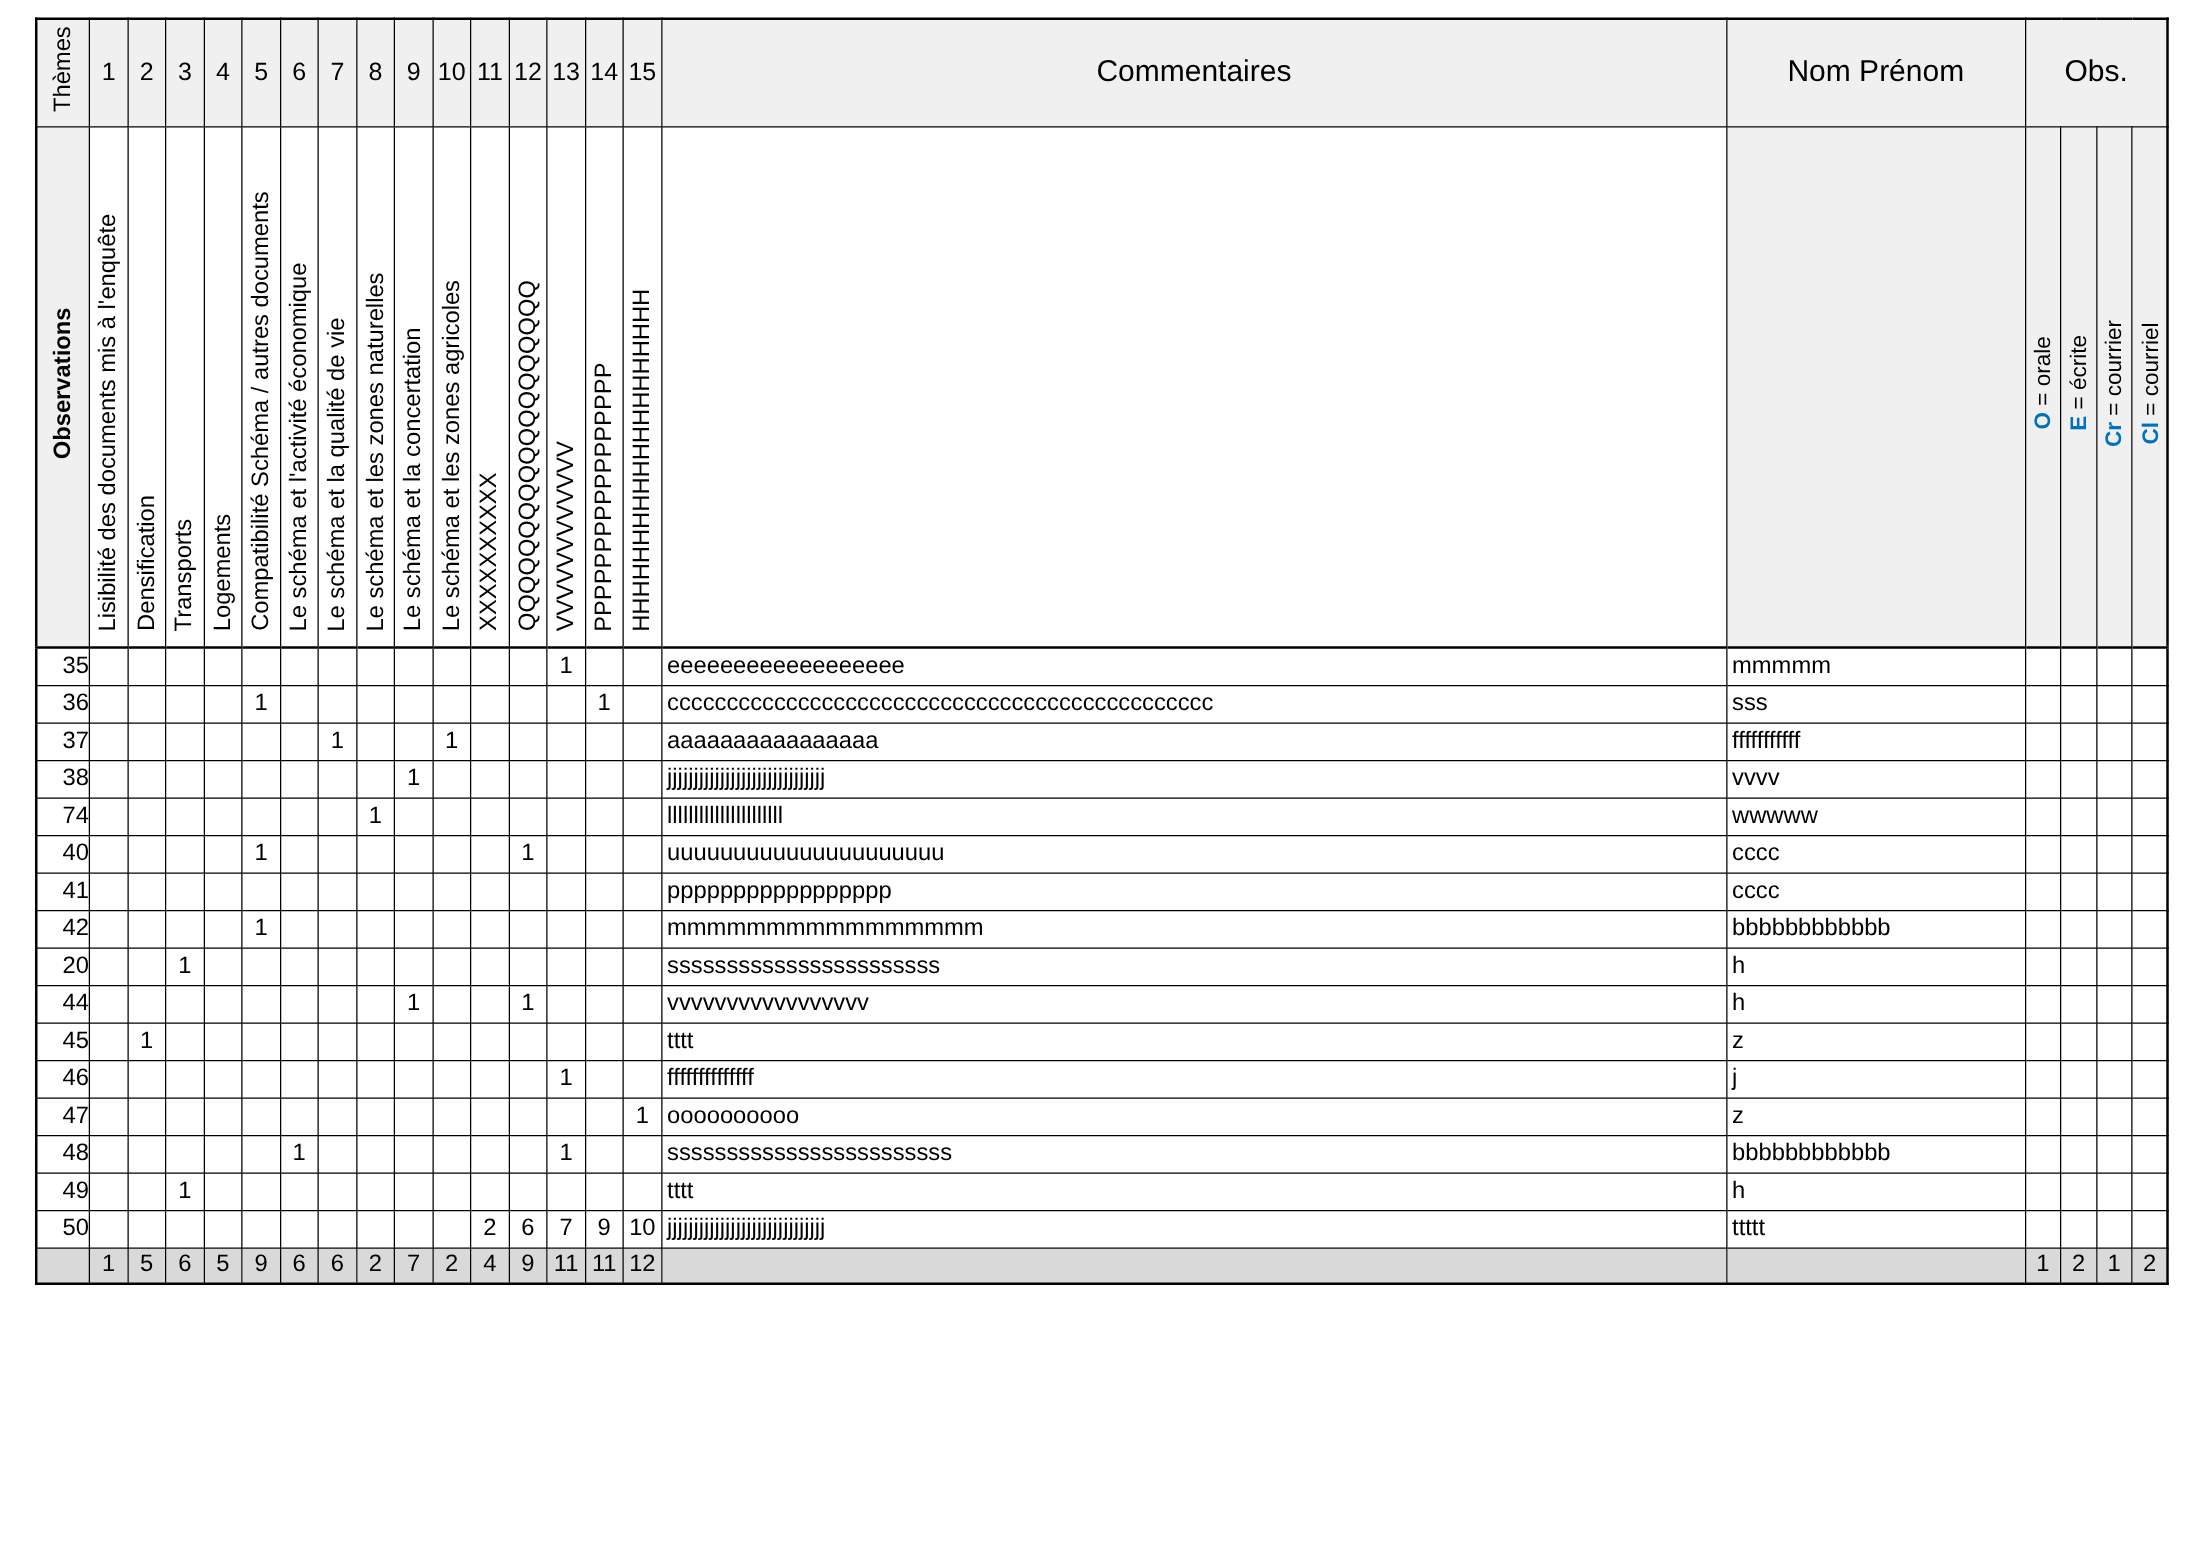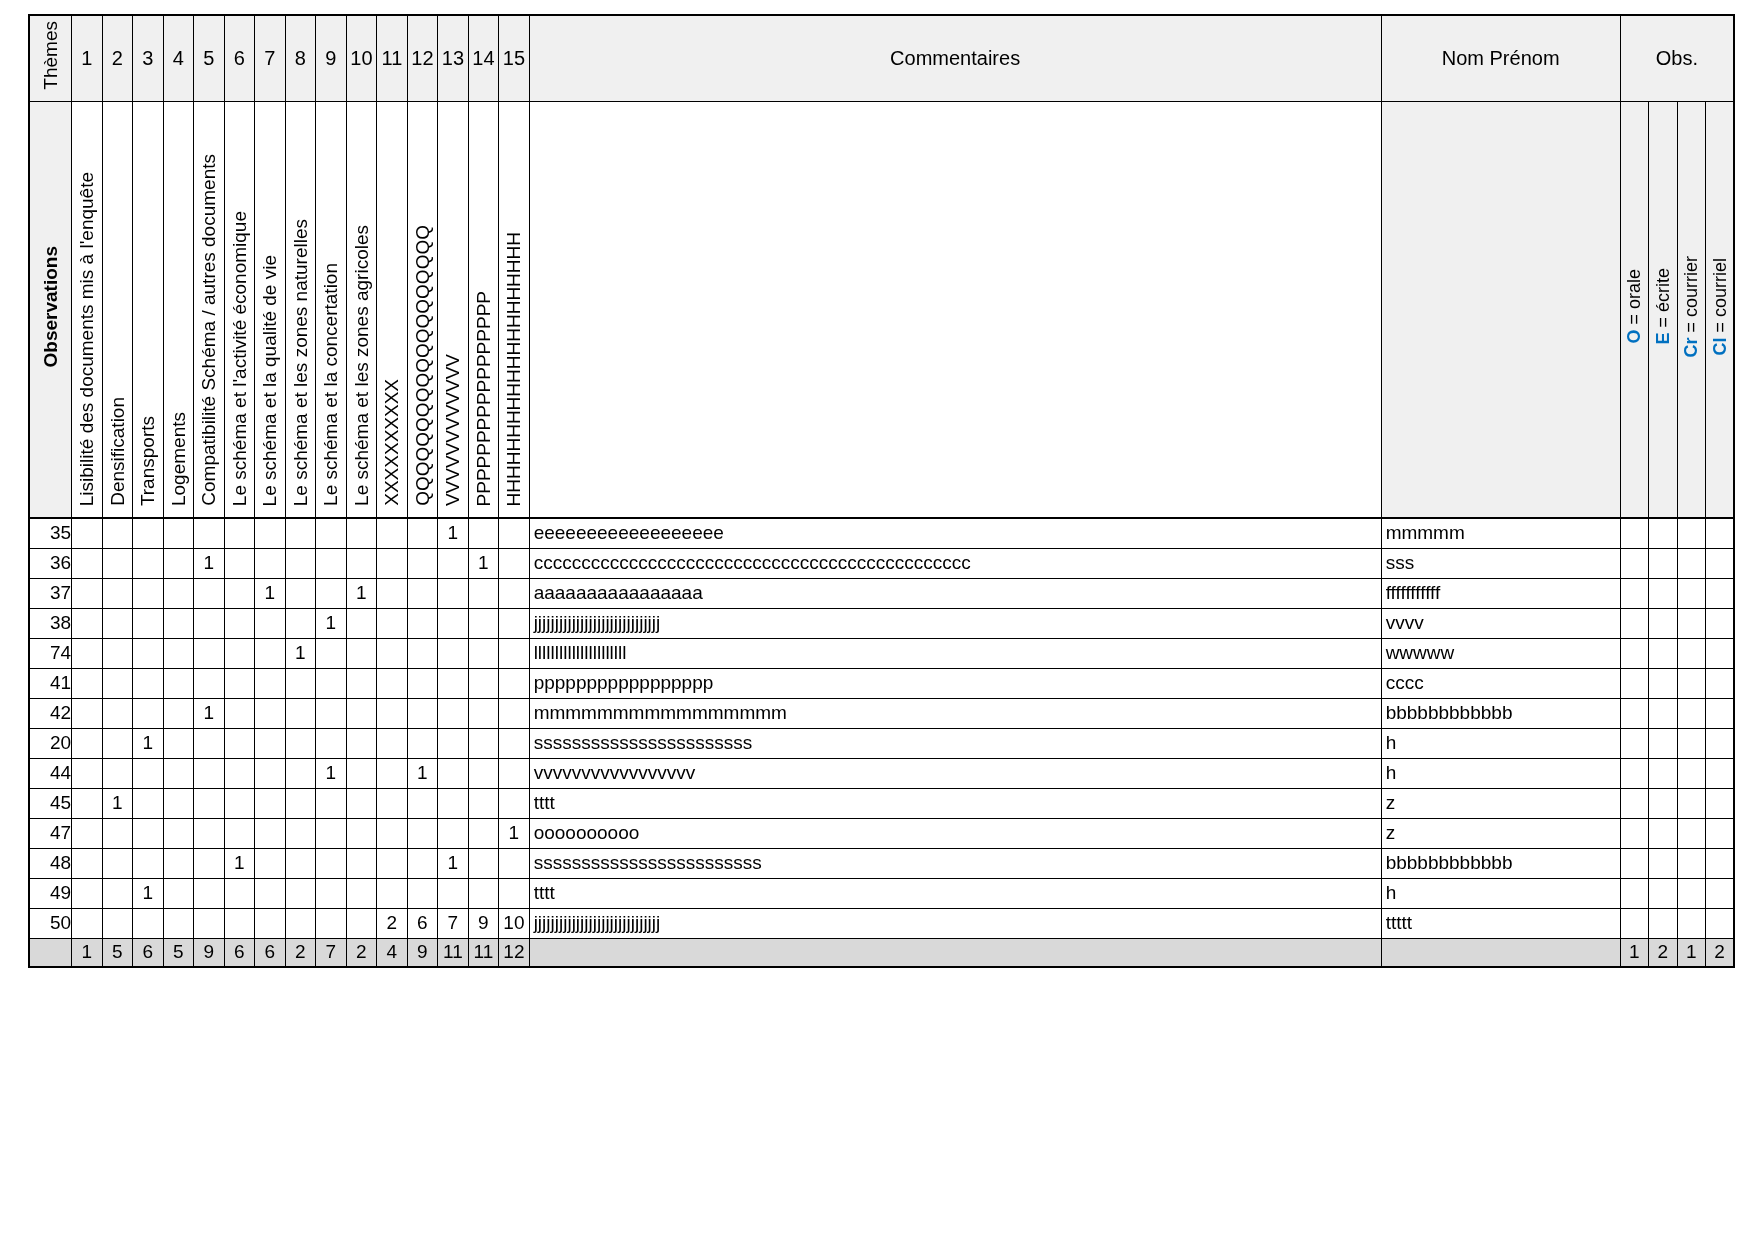--- a/index.html
+++ b/index.html
@@ -18,21 +18,21 @@
   }
   tr.h1{height:86px;}
   tr.h2{height:417px;}
   tr.h2 > th, tr.h2 > td{border-bottom:2.5px solid #000;}
   tr.datarow{height:30px;}
   tr.totalsrow{height:29px;}
 
   .gray{background:#F0F0F0;}
   .tgray{background:#D9D9D9;}
 
-  .hmid{vertical-align:middle;text-align:center;font-size:20px;}
+  .hmid{vertical-align:middle;text-align:center;font-size:24px;}
   .colnum{vertical-align:middle;text-align:center;font-size:20px;}
 
   .vtext{
     writing-mode:vertical-rl;
     transform:rotate(180deg);
     white-space:nowrap;
     display:inline-block;
     line-height:1;
   }
   .corner-v{vertical-align:middle;text-align:center;font-size:19px;}
@@ -229,20 +229,44 @@
         <td class="mark"></td>
         <td class="mark"></td>
         <td class="comment">llllllllllllllllllllll</td>
         <td class="name">wwwww</td>
         <td class="mark"></td>
         <td class="mark"></td>
         <td class="mark"></td>
         <td class="mark"></td>
       </tr>
       <tr class="datarow">
+        <td class="rownum">40</td>
+        <td class="mark"></td>
+        <td class="mark"></td>
+        <td class="mark"></td>
+        <td class="mark"></td>
+        <td class="mark">1</td>
+        <td class="mark"></td>
+        <td class="mark"></td>
+        <td class="mark"></td>
+        <td class="mark"></td>
+        <td class="mark"></td>
+        <td class="mark"></td>
+        <td class="mark">1</td>
+        <td class="mark"></td>
+        <td class="mark"></td>
+        <td class="mark"></td>
+        <td class="comment">uuuuuuuuuuuuuuuuuuuuu</td>
+        <td class="name">cccc</td>
+        <td class="mark"></td>
+        <td class="mark"></td>
+        <td class="mark"></td>
+        <td class="mark"></td>
+      </tr>
+      <tr class="datarow">
         <td class="rownum">41</td>
         <td class="mark"></td>
         <td class="mark"></td>
         <td class="mark"></td>
         <td class="mark"></td>
         <td class="mark"></td>
         <td class="mark"></td>
         <td class="mark"></td>
         <td class="mark"></td>
         <td class="mark"></td>
@@ -343,20 +367,44 @@
         <td class="mark"></td>
         <td class="mark"></td>
         <td class="mark"></td>
         <td class="mark"></td>
         <td class="mark"></td>
         <td class="mark"></td>
         <td class="mark"></td>
         <td class="mark"></td>
         <td class="comment">tttt</td>
         <td class="name">z</td>
+        <td class="mark"></td>
+        <td class="mark"></td>
+        <td class="mark"></td>
+        <td class="mark"></td>
+      </tr>
+      <tr class="datarow">
+        <td class="rownum">46</td>
+        <td class="mark"></td>
+        <td class="mark"></td>
+        <td class="mark"></td>
+        <td class="mark"></td>
+        <td class="mark"></td>
+        <td class="mark"></td>
+        <td class="mark"></td>
+        <td class="mark"></td>
+        <td class="mark"></td>
+        <td class="mark"></td>
+        <td class="mark"></td>
+        <td class="mark"></td>
+        <td class="mark">1</td>
+        <td class="mark"></td>
+        <td class="mark"></td>
+        <td class="comment">ffffffffffffff</td>
+        <td class="name">j</td>
         <td class="mark"></td>
         <td class="mark"></td>
         <td class="mark"></td>
         <td class="mark"></td>
       </tr>
       <tr class="datarow">
         <td class="rownum">47</td>
         <td class="mark"></td>
         <td class="mark"></td>
         <td class="mark"></td>

